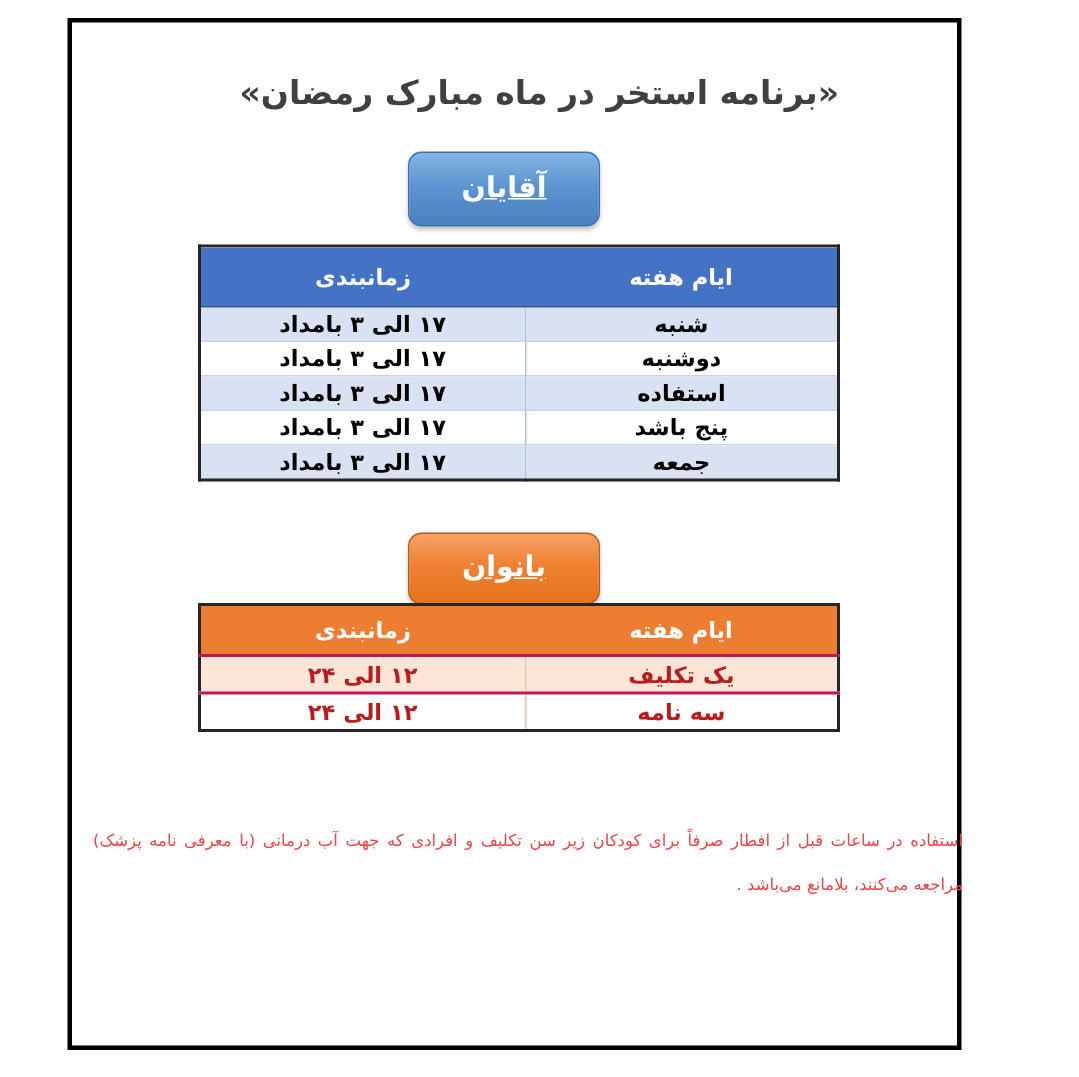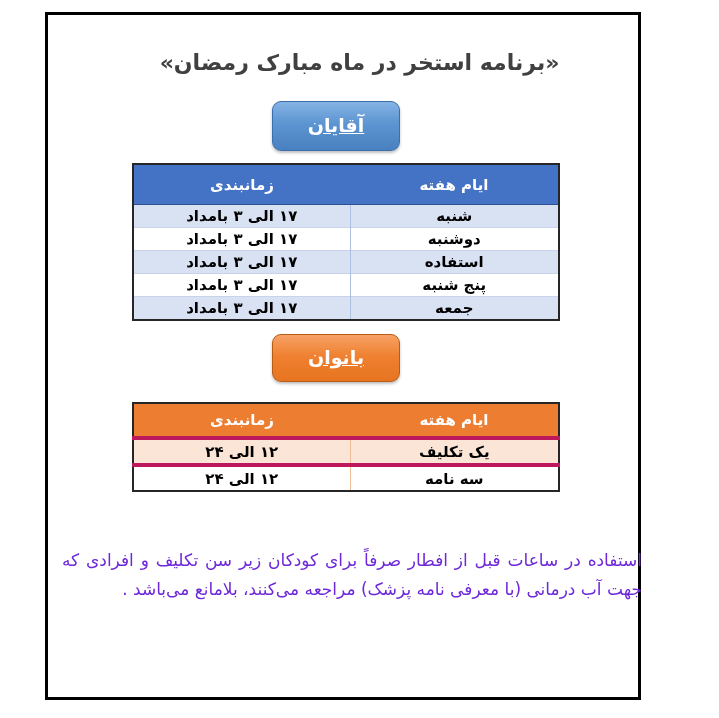--- a/index.html
+++ b/index.html
@@ -23,49 +23,49 @@
     box-shadow:0 2px 3px rgba(0,0,0,0.25);
     direction:rtl;
     text-decoration:underline;
   }
   .btn-men {
     left:272px; top:101px; width:128px; height:50px; line-height:47px;
     background:linear-gradient(180deg,#85B3E4 0%,#5C95D1 45%,#4980C0 100%);
     border:1px solid #3A6FAE;
   }
   .btn-women {
-    left:272px; top:334px; width:128px; height:48px; line-height:45px;
+    left:272px; top:355px; width:128px; height:48px; line-height:45px;
     background:linear-gradient(180deg,#F6A266 0%,#EF8131 45%,#E7741F 100%);
     border:1px solid #B85B15;
   }
   table.sched {
     position:absolute; left:132px; width:426px;
     border-collapse:collapse; direction:rtl; table-layout:fixed;
     border:2px solid #262626;
   }
   table.sched th, table.sched td {
     text-align:center; vertical-align:middle; padding:0;
     font-weight:bold; font-size:15px; overflow:hidden; white-space:nowrap;
   }
   .tbl-men { top:163px; }
   .tbl-men th { background:#4472C4; color:#fff; height:39px; border-bottom:1px solid #2F528F; }
   .tbl-men td { height:22px; color:#000; background:#fff; border-top:1px solid #C7D3EA;margin-left:36px; }
   .tbl-men tr.band td { background:#D9E2F3; }
   .tbl-men td:first-child { border-left:1px solid #AEBFE0; }
   .tbl-women { top:402px; }
   .tbl-women th { background:#ED7D31; color:#fff; height:32px; }
-  .tbl-women td { height:23px; color:#000000; background:#fff; border-top:4px solid #be185d; }
+  .tbl-women td { height:23px; color:#b91c1c; background:#fff; border-top:2px solid #be185d; }
   .tbl-women tr.band td { background:#FBE5D6; }
   .tbl-women td:first-child { border-left:1px solid #F2BE99; }
   .col-days { width:209px; }
   .col-time { width:217px; }
   .footer-note {
     position:absolute; left:62px; top:546px; width:580px;
     direction:rtl; text-align:justify; text-align-last:right;
-    font-size:17px; line-height:29px; color:#6d28d9;
+    font-size:11px; line-height:29px; color:#ef4444;
   }
 </style>
 </head>
 <body>
 
 <div class="frame"></div>
 
 <div class="title">«برنامه استخر در ماه مبارک رمضان»</div>
 
 <div class="btn btn-men">آقایان</div>
@@ -88,21 +88,21 @@
     </tr>
     <tr>
       <td>دوشنبه</td>
       <td>۱۷ الی ۳ بامداد</td>
     </tr>
     <tr class="band">
       <td>استفاده</td>
       <td>۱۷ الی ۳ بامداد</td>
     </tr>
     <tr>
-      <td>پنج شنبه</td>
+      <td>پنج باشد</td>
       <td>۱۷ الی ۳ بامداد</td>
     </tr>
     <tr class="band">
       <td>جمعه</td>
       <td>۱۷ الی ۳ بامداد</td>
     </tr>
   </tbody>
 </table>
 
 <div class="btn btn-women">بانوان</div>

